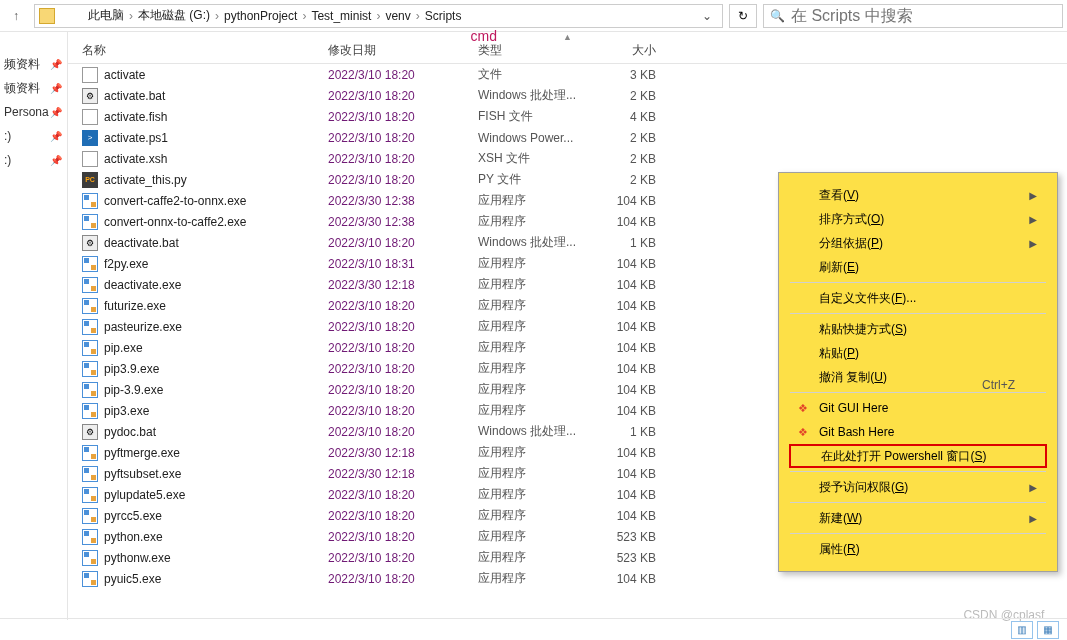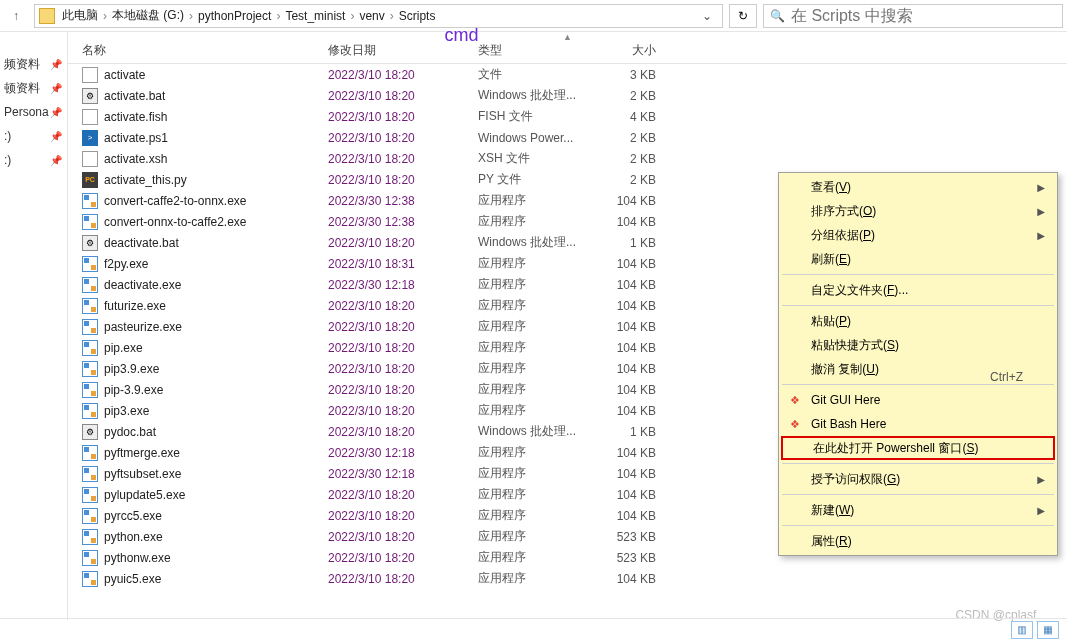--- a/index.html
+++ b/index.html
@@ -3,21 +3,21 @@
   <meta charset="utf-8">
   <style>
     * { margin: 0; padding: 0; box-sizing: border-box; font-family: "Microsoft YaHei", "Segoe UI", sans-serif; font-size: 12px; }
     body { background: #fff; width: 1067px; height: 640px; overflow: hidden; position: relative; }
     .toolbar { display: flex; align-items: center; height: 32px; border-bottom: 1px solid #e5e5e5; padding: 0 4px; }
     .nav-btn { width: 24px; height: 24px; display: flex; align-items: center; justify-content: center; color: #555; cursor: pointer; }
     .breadcrumb-wrap { flex: 1; display: flex; align-items: center; border: 1px solid #ccc; height: 24px; margin: 0 6px; padding: 0 4px; }
     .folder-icon { width: 16px; height: 16px; background: #f8d775; border: 1px solid #d4a82f; margin-right: 4px; }
     .crumb { display: flex; align-items: center; padding: 0 3px; color: #222; cursor: pointer; }
     .crumb-sep { color: #888; padding: 0 2px; }
-    .cmd-annot { color: #6d28d9; font-size: 18px; padding: 0 6px; margin-top: 40px; }
+    .cmd-annot { color: #be185d; font-size: 14px; padding: 0 6px; margin-top: 40px; }
     .dropdown-chev { color: #555; padding: 0 6px; }
     .refresh-btn { width: 28px; height: 24px; border: 1px solid #ccc; display: flex; align-items: center; justify-content: center; margin-right: 6px; cursor: pointer; }
     .search-box { width: 300px; height: 24px; border: 1px solid #ccc; display: flex; align-items: center; padding: 0 6px; }
     .search-ico { color: #888; margin-right: 6px; }
     .search-box input { border: none; outline: none; flex: 1; color: #8b5cf6; font-size: 16px; }
     .main { display: flex; height: 588px; }
     .left-strip { width: 68px; border-right: 1px solid #e5e5e5; padding-top: 20px; }
     .left-item { display: flex; align-items: center; height: 24px; padding: 0 4px; color: #333; }
     .pin { color: #777; margin-left: auto; font-size: 10px; }
     .content { flex: 1; }
@@ -35,41 +35,41 @@
     .fi-bat::after { content: "⚙"; font-size: 9px; position: absolute; }
     .fi-ps1 { background: #1f6db5; color: #fff; font-size: 8px; }
     .fi-py { background: #3c3c3c; color: #fca311; font-size: 7px; font-weight: bold; }
     .fi-exe { background: #fff; border: 1px solid #4a90d9; position: relative; }
     .fi-exe::before { content: ""; position: absolute; width: 5px; height: 5px; background: #4a90d9; top: 1px; left: 1px; }
     .fi-exe::after { content: ""; position: absolute; width: 5px; height: 5px; background: #e8a33d; bottom: 1px; right: 1px; }
     .fn { width: 224px; color: #222; }
     .fd { width: 150px; color: #701a75; }
     .ft { width: 118px; color: #555; }
     .fs { width: 70px; text-align: right; padding-right: 10px; color: #555; }
-    .context-menu { position: absolute; top: 172px; left: 778px; width: 280px; background: #fef9c3; border: 1px solid #a0a0a0; box-shadow: 3px 3px 6px rgba(0,0,0,0.25); padding: 2px; }
+    .context-menu { position: absolute; top: 172px; left: 778px; width: 280px; background: #fde047; border: 1px solid #a0a0a0; box-shadow: 3px 3px 6px rgba(0,0,0,0.25); padding: 10px; }
     .menu-item { display: flex; align-items: center; height: 24px; padding: 0 32px 0 30px; color: #000; position: relative; cursor: default; }
     .menu-sep { height: 1px; background: #d0d0d0; margin: 3px 1px; }
     .menu-arrow { position: absolute; right: 10px; color: #555; font-size: 10px; }
     .menu-shortcut { margin-left: auto; color: #555; padding-left: 20px; margin-top: 16px; }
     .menu-icon { position: absolute; left: 6px; width: 16px; height: 16px; display: flex; align-items: center; justify-content: center; }
     .git-icon { font-size: 11px; }
     .highlight-box { border: 2px solid #d00; }
     .underline { text-decoration: underline; }
-    .watermark { position: absolute; right: 24px; bottom: 18px; color: #bbb; font-size: 12px; }
+    .watermark { position: absolute; right: 16px; bottom: 18px; color: #bbb; font-size: 12px; }
     .statusbar { position: absolute; bottom: 0; left: 0; right: 0; height: 22px; border-top: 1px solid #e5e5e5; display: flex; justify-content: flex-end; align-items: center; padding-right: 8px; gap: 4px;}
     .view-btn { width: 22px; height: 18px; border: 1px solid #95c3ec; display:flex; align-items:center; justify-content:center; font-size:10px; color:#3a7cb8;}
   </style>
 </head>
 <body>
 
 <div class="toolbar">
   <div class="nav-btn">↑</div>
   <div class="breadcrumb-wrap">
     <div class="folder-icon"></div>
-    <div id="crumbs" style="display:flex;align-items:center;">
+    <div id="crumbs" style="display:flex;align-items:center;margin-left:26px;">
         <span class="crumb">此电脑</span>
         <span class="crumb-sep">›</span>
         <span class="crumb">本地磁盘 (G:)</span>
         <span class="crumb-sep">›</span>
         <span class="crumb">pythonProject</span>
         <span class="crumb-sep">›</span>
         <span class="crumb">Test_minist</span>
         <span class="crumb-sep">›</span>
         <span class="crumb">venv</span>
         <span class="crumb-sep">›</span>
@@ -313,24 +313,24 @@
     </div>
   <div class="menu-item">
       <span><span>刷新</span>(<span class="underline">E</span>)</span>
     </div>
   <div class="menu-sep"></div>
   <div class="menu-item">
       <span><span>自定义文件夹</span>(<span class="underline">F</span>)<span>...</span></span>
     </div>
   <div class="menu-sep"></div>
   <div class="menu-item">
+      <span><span>粘贴快捷方式</span>(<span class="underline">S</span>)</span>
+    </div>
+  <div class="menu-item">
       <span><span>粘贴</span>(<span class="underline">P</span>)</span>
-    </div>
-  <div class="menu-item">
-      <span><span>粘贴快捷方式</span>(<span class="underline">S</span>)</span>
     </div>
   <div class="menu-item">
       <span><span>撤消 复制</span>(<span class="underline">U</span>)</span>
       <span class="menu-shortcut">Ctrl+Z</span>
     </div>
   <div class="menu-sep"></div>
   <div class="menu-item">
       <span class="menu-icon git-icon" style="color:#e24329;">❖</span>
       <span>Git GUI Here</span>
     </div>

